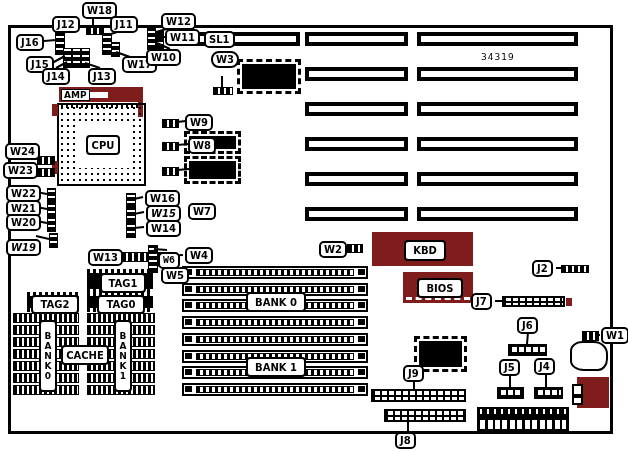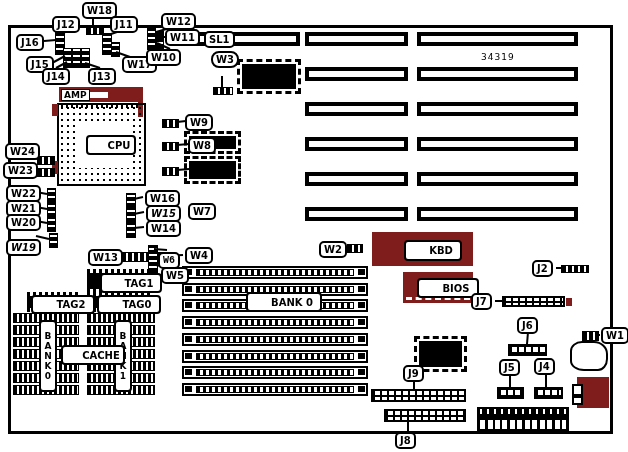--- a/index.html
+++ b/index.html
@@ -2,21 +2,21 @@
 <html><head>
 <meta charset="utf-8">
 <style>
   html,body{margin:0;padding:0;background:#fff;}
   #canvas{position:relative;width:628px;height:452px;background:#fff;overflow:hidden;
           font-family:"DejaVu Sans",sans-serif;}
   #outline{position:absolute;left:8px;top:25px;width:599px;height:403px;border:3px solid #000;z-index:1;}
   .callout{position:absolute;background:#fff;border:2px solid #000;border-radius:5px;
            font:bold 10px "DejaVu Sans",sans-serif;padding:1px 3px;z-index:30;white-space:nowrap;color:#000;}
   .chiplabel{position:absolute;background:#fff;border:2px solid #000;border-radius:4px;
-           font:bold 10px "DejaVu Sans",sans-serif;z-index:22;display:flex;align-items:center;justify-content:center;color:#000;padding-left:16px;}
+           font:bold 10px "DejaVu Sans",sans-serif;z-index:22;display:flex;align-items:center;justify-content:center;color:#000;}
   .jh{position:absolute;border:1px solid #000;background:repeating-linear-gradient(90deg,#000 0 4px,#fff 4px 6px);z-index:20;}
   .jv{position:absolute;border:1px solid #000;background:repeating-linear-gradient(0deg,#000 0 4px,#fff 4px 6px);z-index:20;}
   .slot{position:absolute;background:#fff;border:4px solid #000;box-sizing:border-box;z-index:10;}
   .qfp{position:absolute;border:3px dashed #000;padding:2px;background:#000;background-clip:content-box;z-index:10;}
   .blackbox{position:absolute;background:#7f1d1d;z-index:10;}
   .header{position:absolute;border:2px solid #000;box-sizing:border-box;z-index:10;
           background:linear-gradient(#000,#000) 0 50%/100% 2px no-repeat,
                      repeating-linear-gradient(90deg,#000 0 2px,#fff 2px 7px);}
   .grid{position:absolute;border:2px solid #000;box-sizing:border-box;z-index:10;
         background:repeating-linear-gradient(90deg,#000 0 2px,transparent 2px 7px),
@@ -201,20 +201,21 @@
         <div class="simmbar"></div>
       </div>
       <div class="simm">
         <div class="simmbar"></div>
       </div>
       <div class="simm">
         <div class="simmbar"></div>
       </div>
     </div>
   <div class="chiplabel" style="left:246px;top:292px;width:56px;height:16px;text-align:right;">BANK 0</div>
+  <div class="chiplabel" style="left:246px;top:357px;width:56px;height:16px;">BANK 1</div>
 
   <div class="header" style="left:502px;top:296px;width:63px;height:11px;"></div>
   <div class="blackbox" style="left:566px;top:298px;width:6px;height:8px;"></div>
   <div class="jh" style="left:561px;top:265px;width:26px;height:6px;"></div>
   <div class="grid" style="left:508px;top:344px;width:39px;height:12px;"></div>
   <div class="grid" style="left:497px;top:387px;width:27px;height:12px;"></div>
   <div class="grid" style="left:534px;top:387px;width:29px;height:12px;"></div>
   <div class="header" style="left:371px;top:389px;width:95px;height:13px;"></div>
   <div class="header" style="left:384px;top:409px;width:82px;height:13px;"></div>
   <div class="power">

